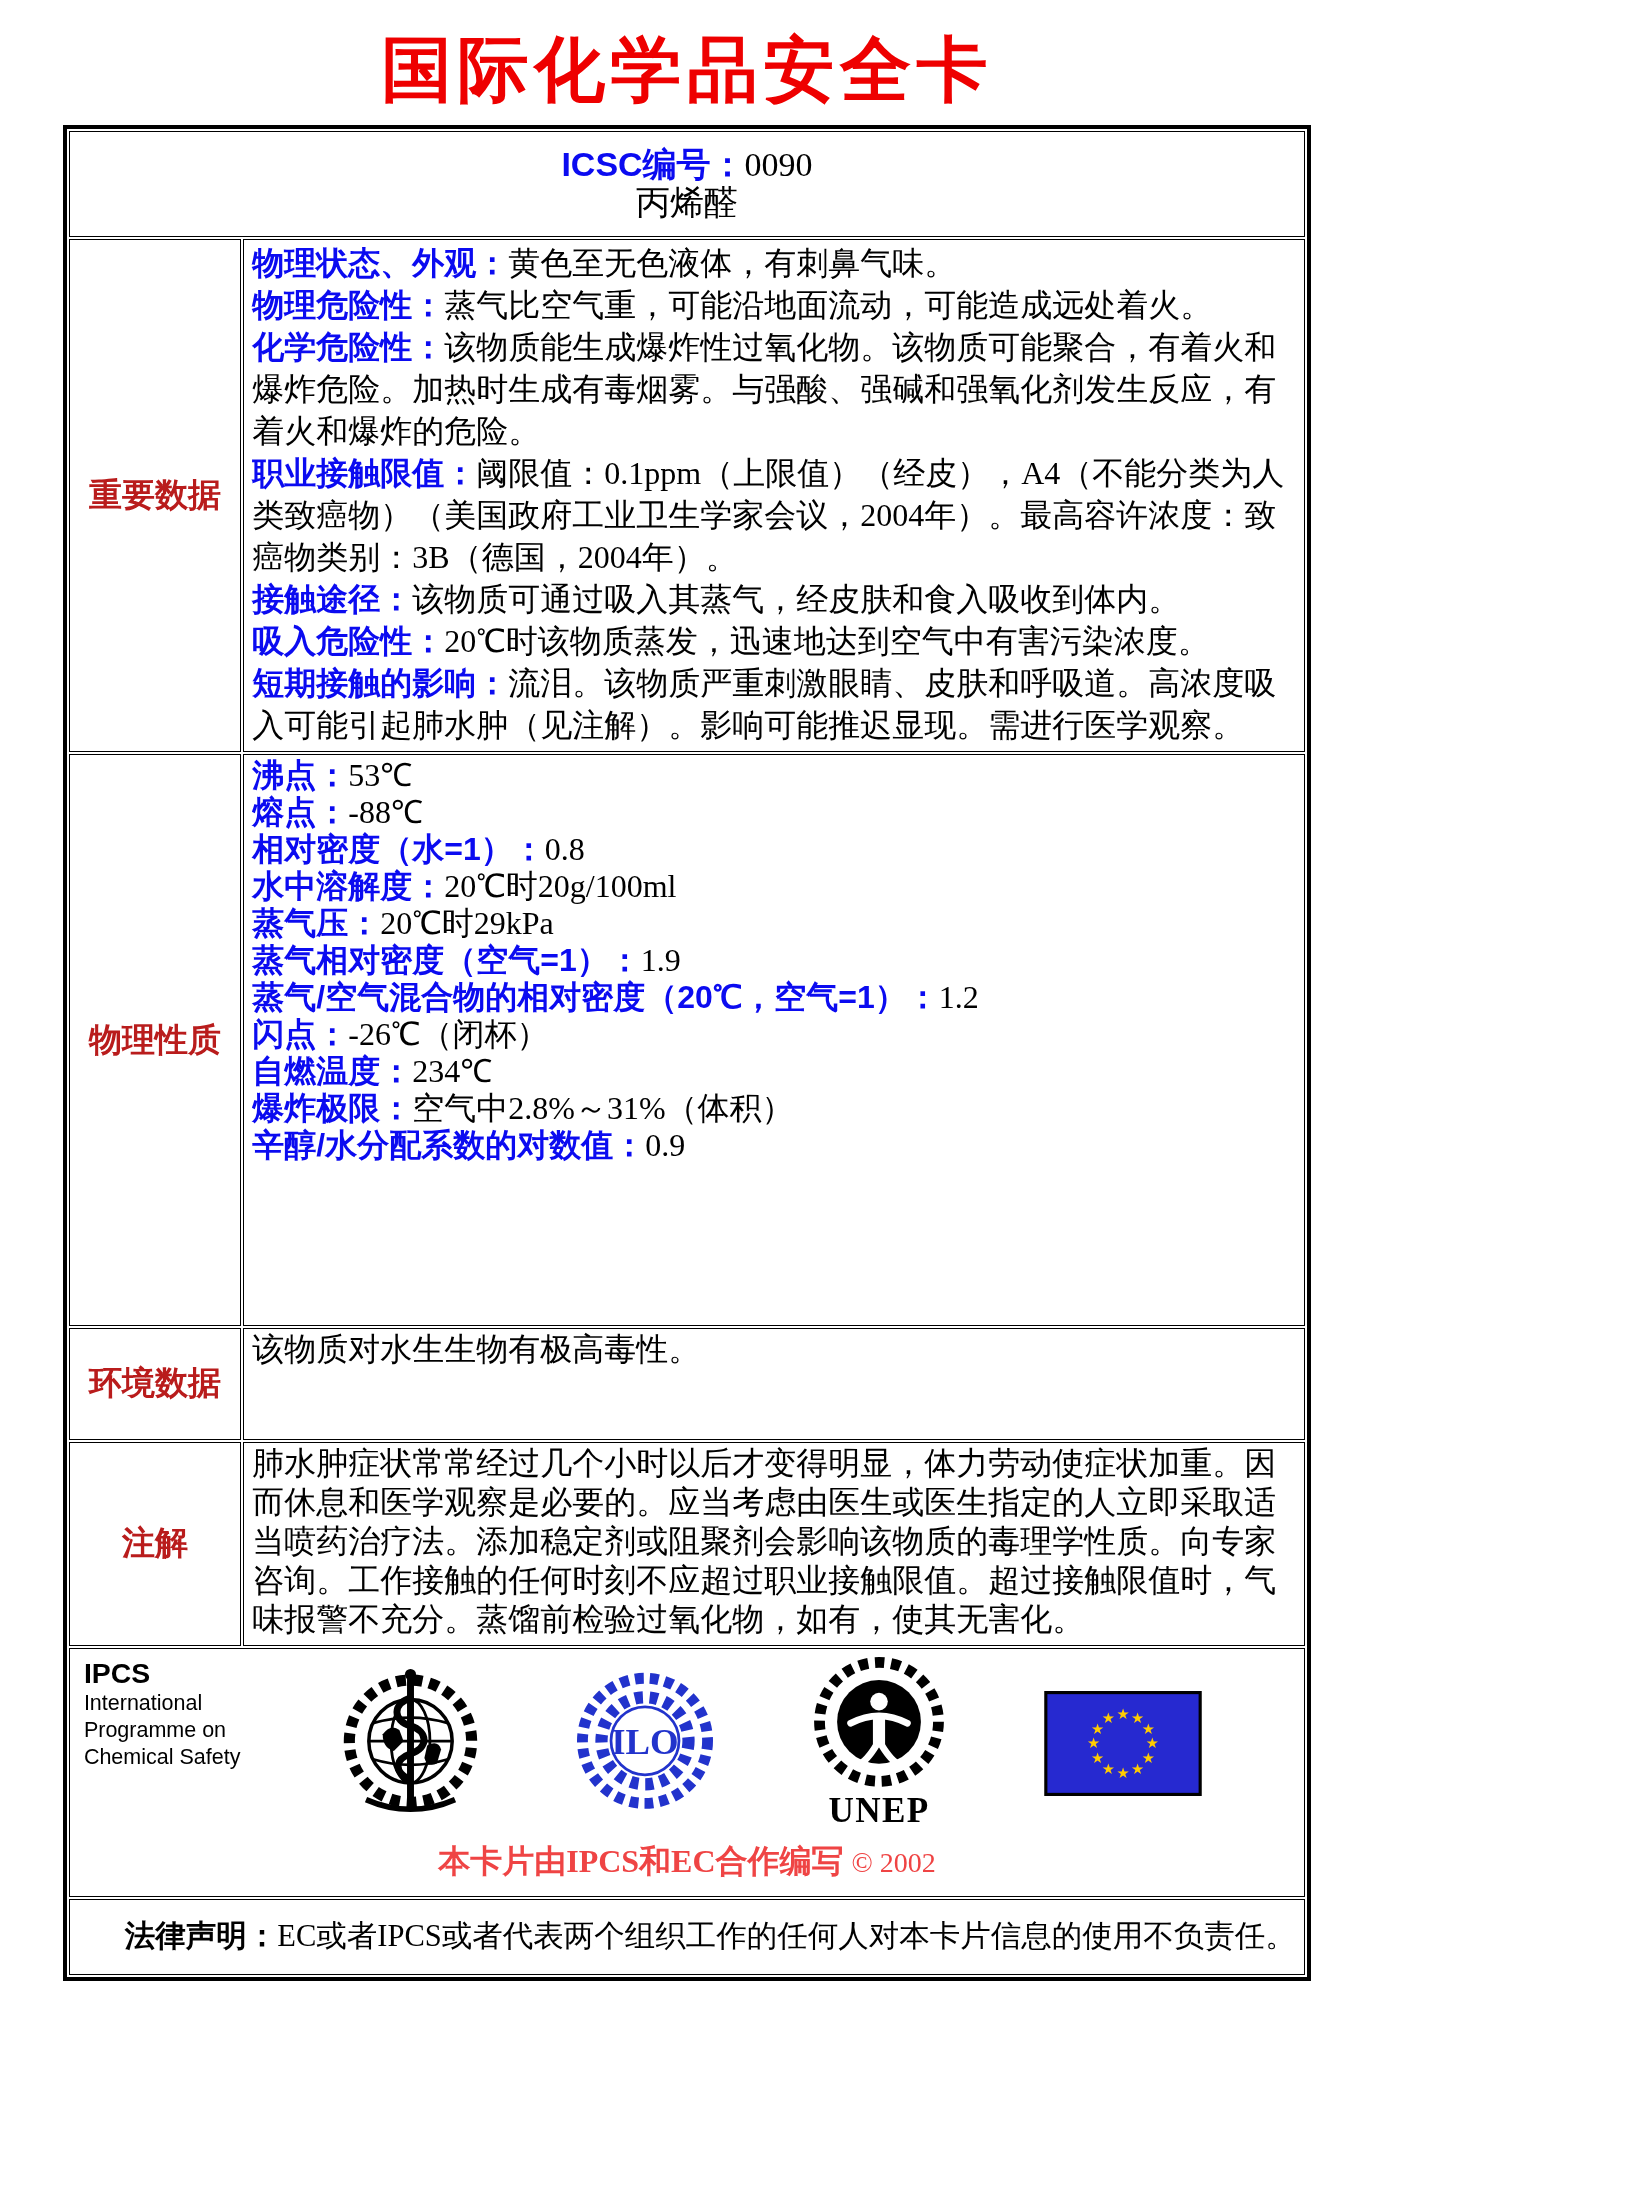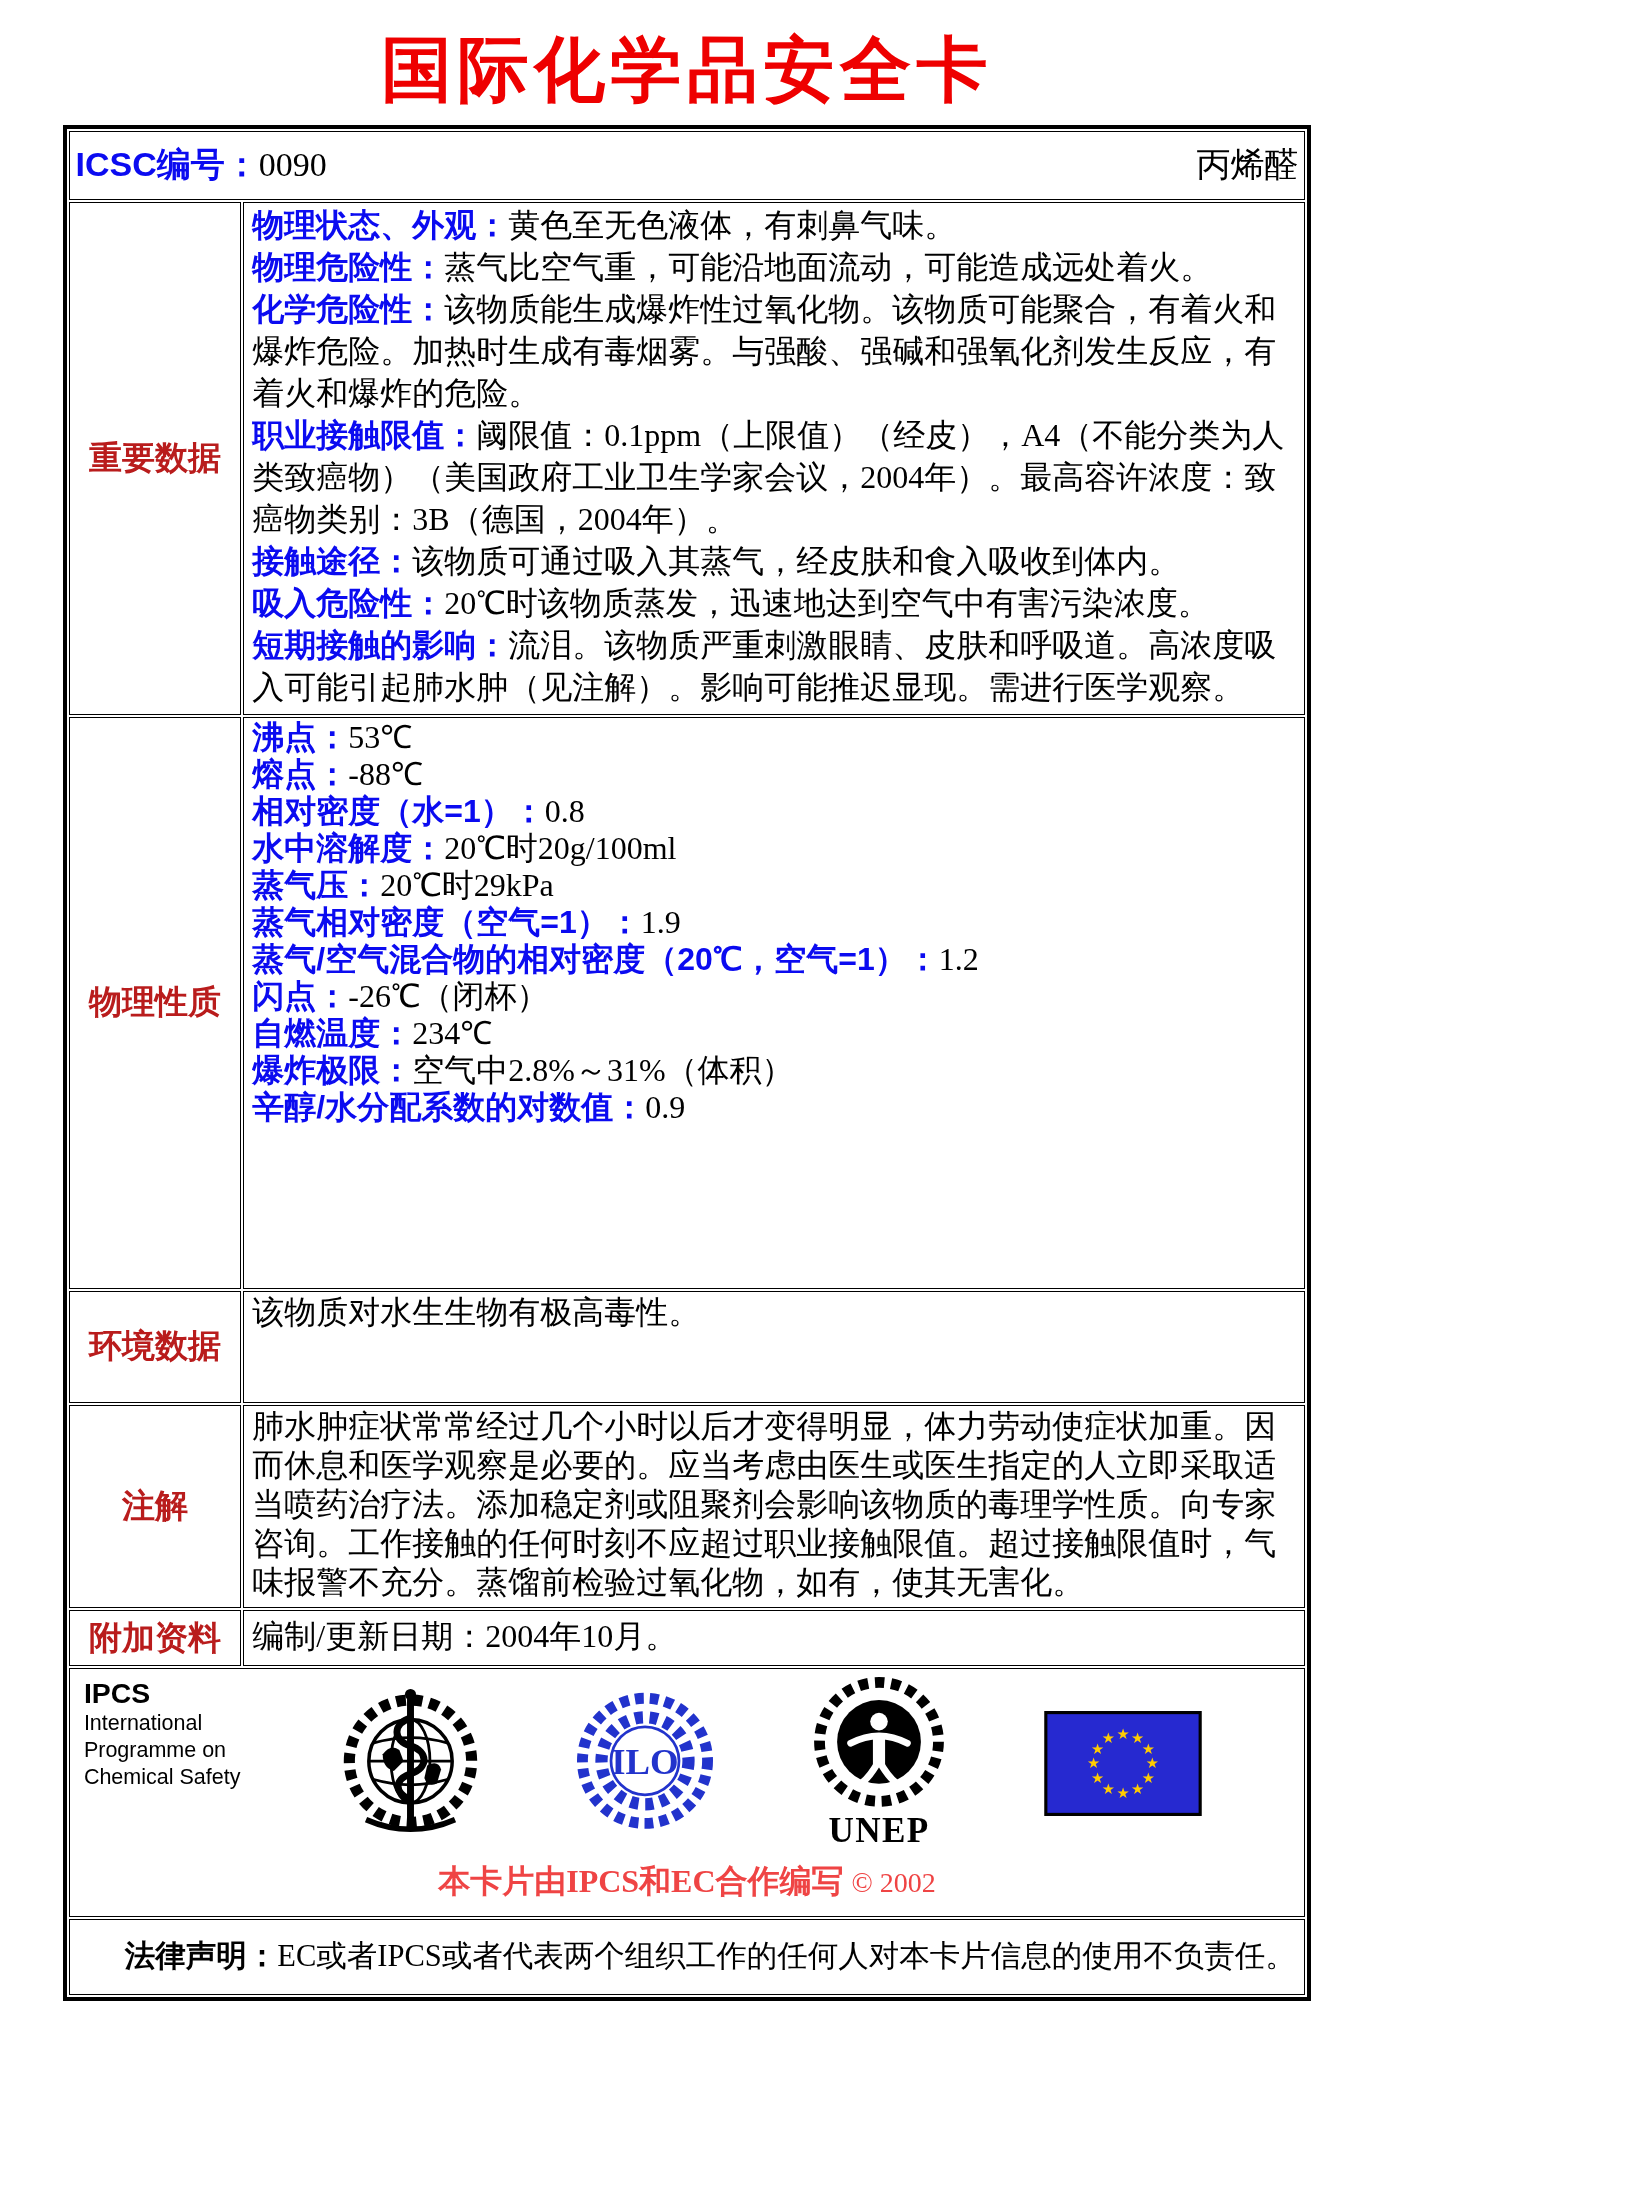--- a/index.html
+++ b/index.html
@@ -8,21 +8,21 @@
 
   .title { margin:30.5px 0 16.6px 0; text-align:center; color:#ee0000;
            font-size:71px; font-weight:900; letter-spacing:5.5px; line-height:1.1; }
 
   table.card { margin:0 auto; width:1248px; border-collapse:separate; border-spacing:2.8px;
                border:4.2px solid #000; background:#fff; table-layout:fixed; }
   td { border:1.4px solid #000; background:#fff; vertical-align:top; }
 
   td.full-cell { padding:0; }
   .header-inner { display:flex; justify-content:space-between; align-items:center;
-                  padding:14px 5.5px 15.3px 5.5px; font-size:34px; line-height:1.1; }
+                  padding:14px 5.5px 15.3px 5.5px; font-size:34px; line-height:1.1;flex-direction:column; }
   .blue { color:#0b0bf0; }
   .boldsans { font-weight:bold; font-family:"Liberation Sans", sans-serif; }
 
   td.label-cell { width:166px; vertical-align:middle; text-align:center;
                   color:#b91c1c; font-weight:bold; font-size:33px;
                   font-family:"Liberation Sans", sans-serif; padding:4.2px 1.4px; }
 
   td.content-cell { font-size:32px; line-height:42px; padding:1.4px 8.3px 5.5px 8.3px; }
   .para { margin:0; }
   .inline-label { color:#0b0bf0; font-weight:bold; font-family:"Liberation Sans", sans-serif; }
@@ -112,26 +112,20 @@
       </td>
     </tr>
 
     <tr>
       <td class="label-cell">注解</td>
       <td class="content-cell">
         <div class="notes-box">肺水肿症状常常经过几个小时以后才变得明显，体力劳动使症状加重。因而休息和医学观察是必要的。应当考虑由医生或医生指定的人立即采取适当喷药治疗法。添加稳定剂或阻聚剂会影响该物质的毒理学性质。向专家咨询。工作接触的任何时刻不应超过职业接触限值。超过接触限值时，气味报警不充分。蒸馏前检验过氧化物，如有，使其无害化。</div>
       </td>
     </tr>
 
-    <tr>
-      <td class="label-cell">附加资料</td>
-      <td class="content-cell">
-        <div class="addl-box">编制/更新日期：2004年10月。</div>
-      </td>
-    </tr>
 
     <tr>
       <td colspan="2" class="full-cell">
         <div class="logos-cell-inner">
           <div class="logos-row">
             <div class="ipcs-block">
               <div class="ipcs-acronym">IPCS</div>
               <div class="ipcs-line">International</div>
               <div class="ipcs-line">Programme on</div>
               <div class="ipcs-line">Chemical Safety</div>

